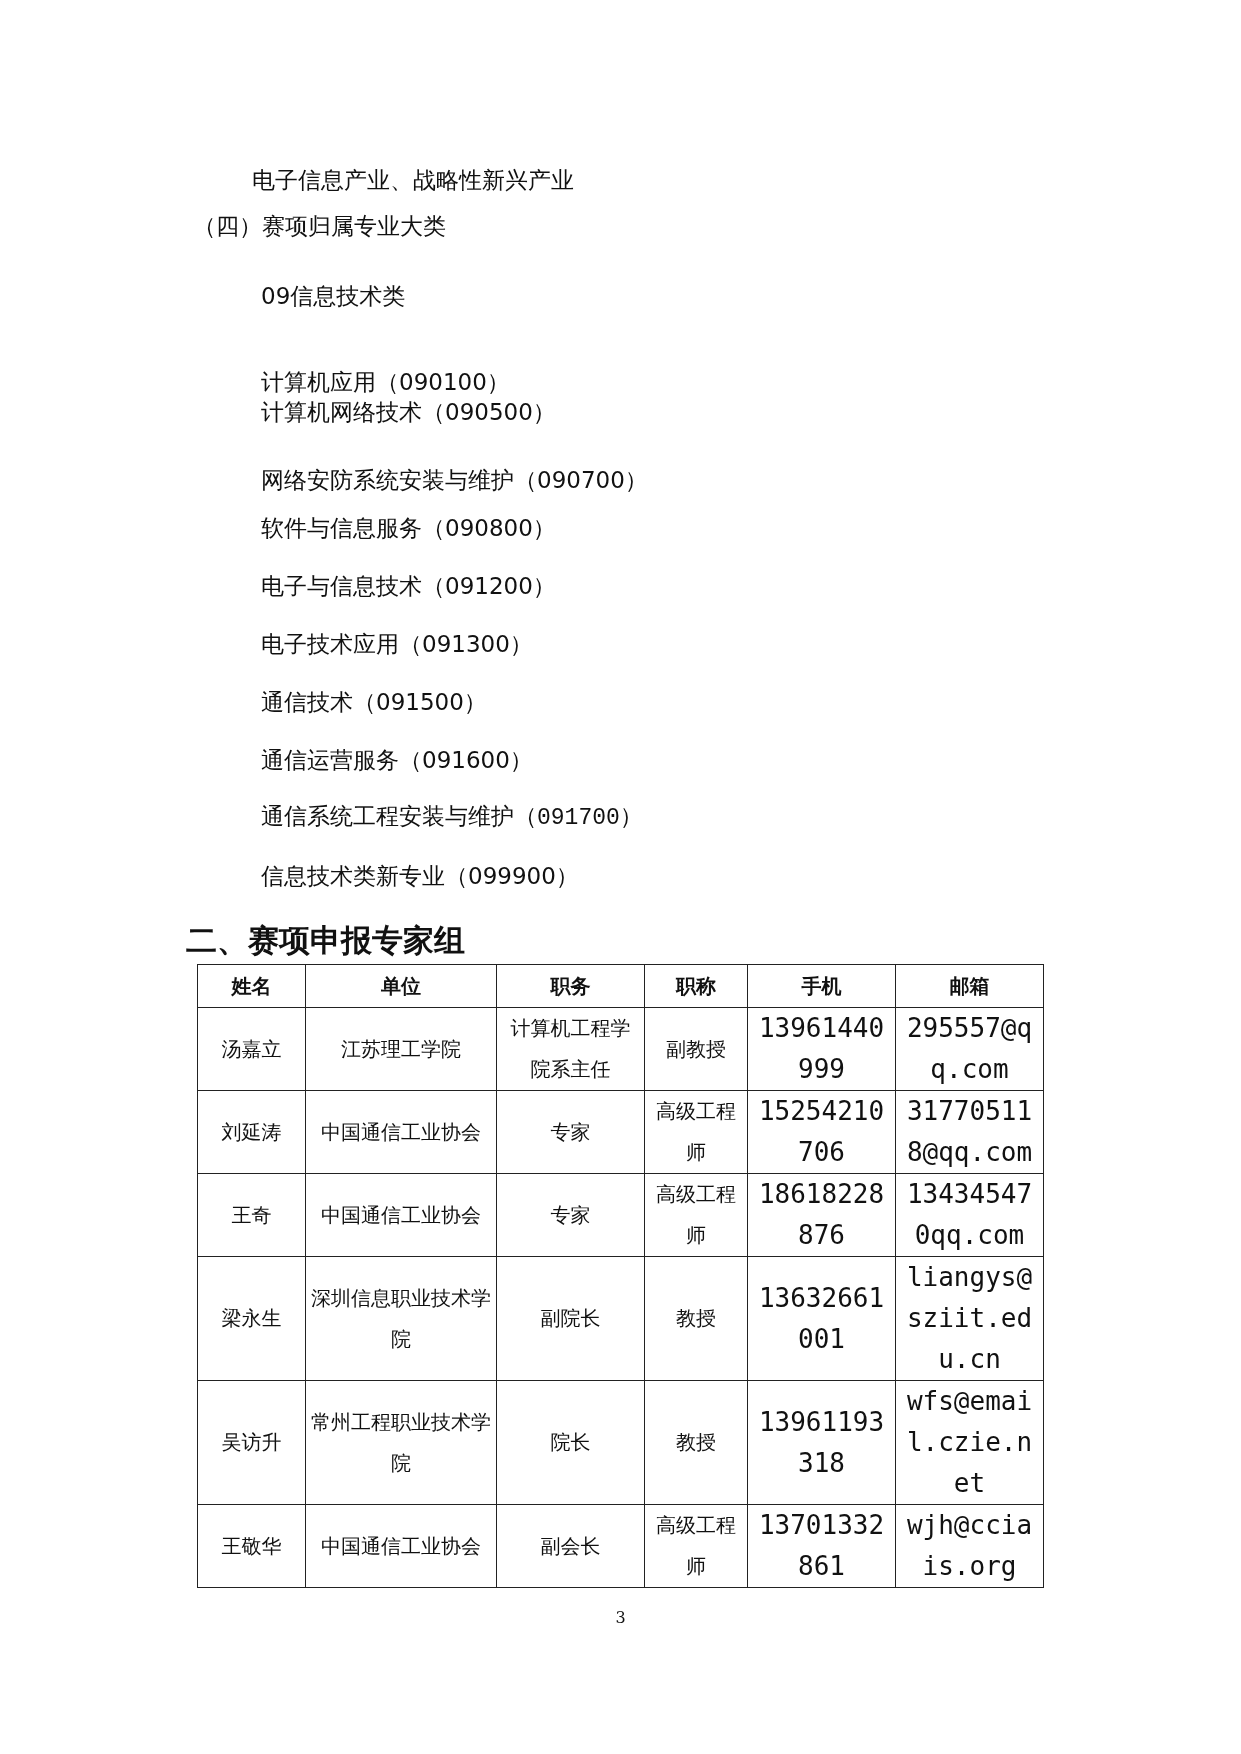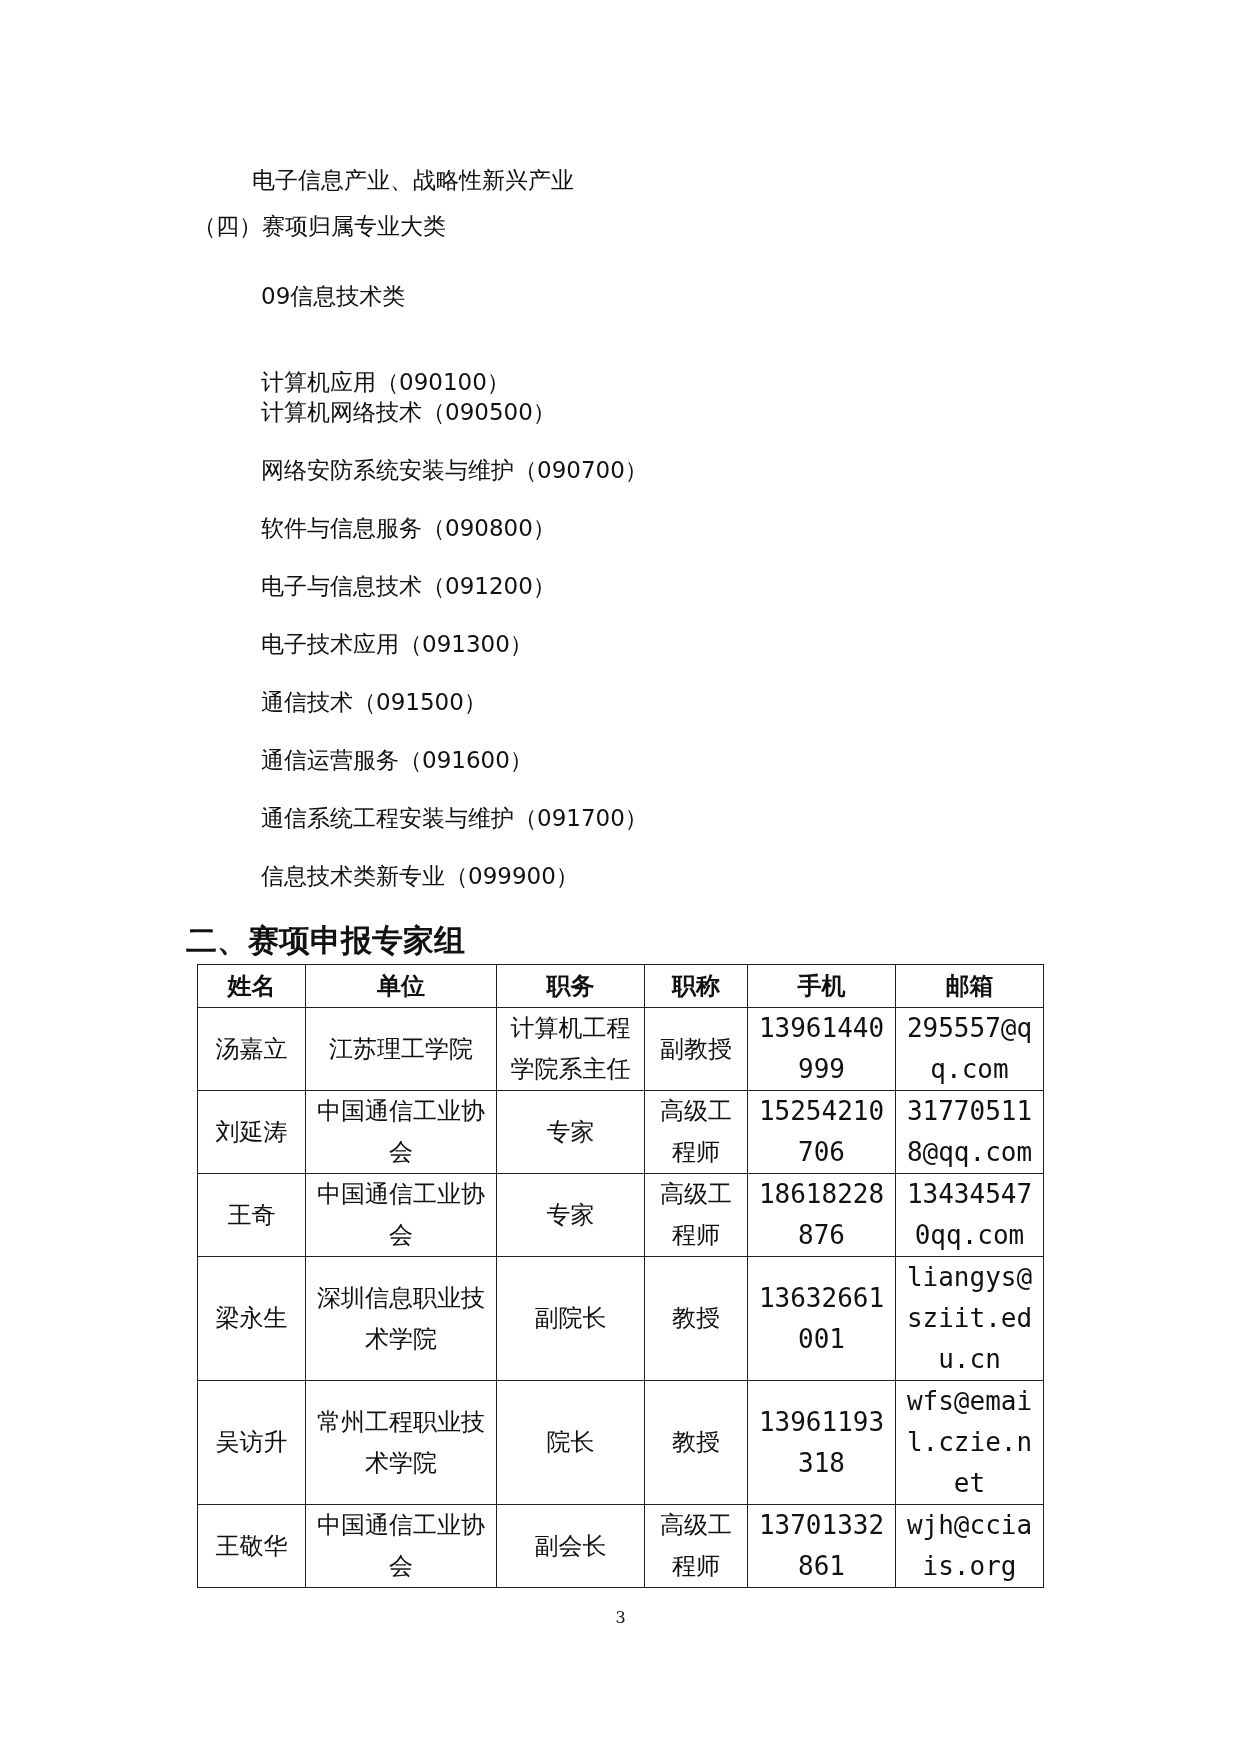--- a/index.html
+++ b/index.html
@@ -37,21 +37,21 @@
     top: 964px;
     border-collapse: collapse;
     table-layout: fixed;
     width: 846px;
   }
   table.experts th, table.experts td {
     border: 1.5px solid #222222;
     text-align: center;
     vertical-align: middle;
     padding: 0 4px;
-    font-size: 24px;
+    font-size: 20px;
     line-height: 41px;
     word-break: break-all;
   }
   table.experts th {
     font-weight: bold;
     height: 42px;
   }
   table.experts td.mono {
     font-family: "DejaVu Sans Mono", "Liberation Mono", monospace;
     font-size: 26px;
@@ -71,27 +71,27 @@
 
 <div>
 
   <div class="line" style="left:252px; top:160px;">电子信息产业、战略性新兴产业</div>
   <div class="line" style="left:193px; top:206px;">（四）赛项归属专业大类</div>
   <div class="line" style="left:261px; top:276px;">09信息技术类</div>
 
   <div>
     <div class="line" style="left:261px; top:334px;margin-top:28px;">计算机应用（090100）</div>
     <div class="line" style="left:261px; top:392px;">计算机网络技术（090500）</div>
-    <div class="line" style="left:261px; top:450px;">网络安防系统安装与维护（090700）</div>
+    <div class="line" style="left:261px; top:460px;">网络安防系统安装与维护（090700）</div>
     <div class="line" style="left:261px; top:508px;">软件与信息服务（090800）</div>
     <div class="line" style="left:261px; top:566px;">电子与信息技术（091200）</div>
     <div class="line" style="left:261px; top:624px;">电子技术应用（091300）</div>
     <div class="line" style="left:261px; top:682px;">通信技术（091500）</div>
     <div class="line" style="left:261px; top:740px;text-align:center;">通信运营服务（091600）</div>
-    <div class="line" style="left:261px; top:798px;">通信系统工程安装与维护（091700）</div>
+    <div class="line" style="left:261px; top:798px;font-family:Liberation Mono, monospace;">通信系统工程安装与维护（091700）</div>
     <div class="line" style="left:261px; top:856px;">信息技术类新专业（099900）</div>
   </div>
 
   <div class="section-title">二、赛项申报专家组</div>
 
   <table class="experts">
     <colgroup>
       <col style="width:108px">
       <col style="width:191px">
       <col style="width:148px">

